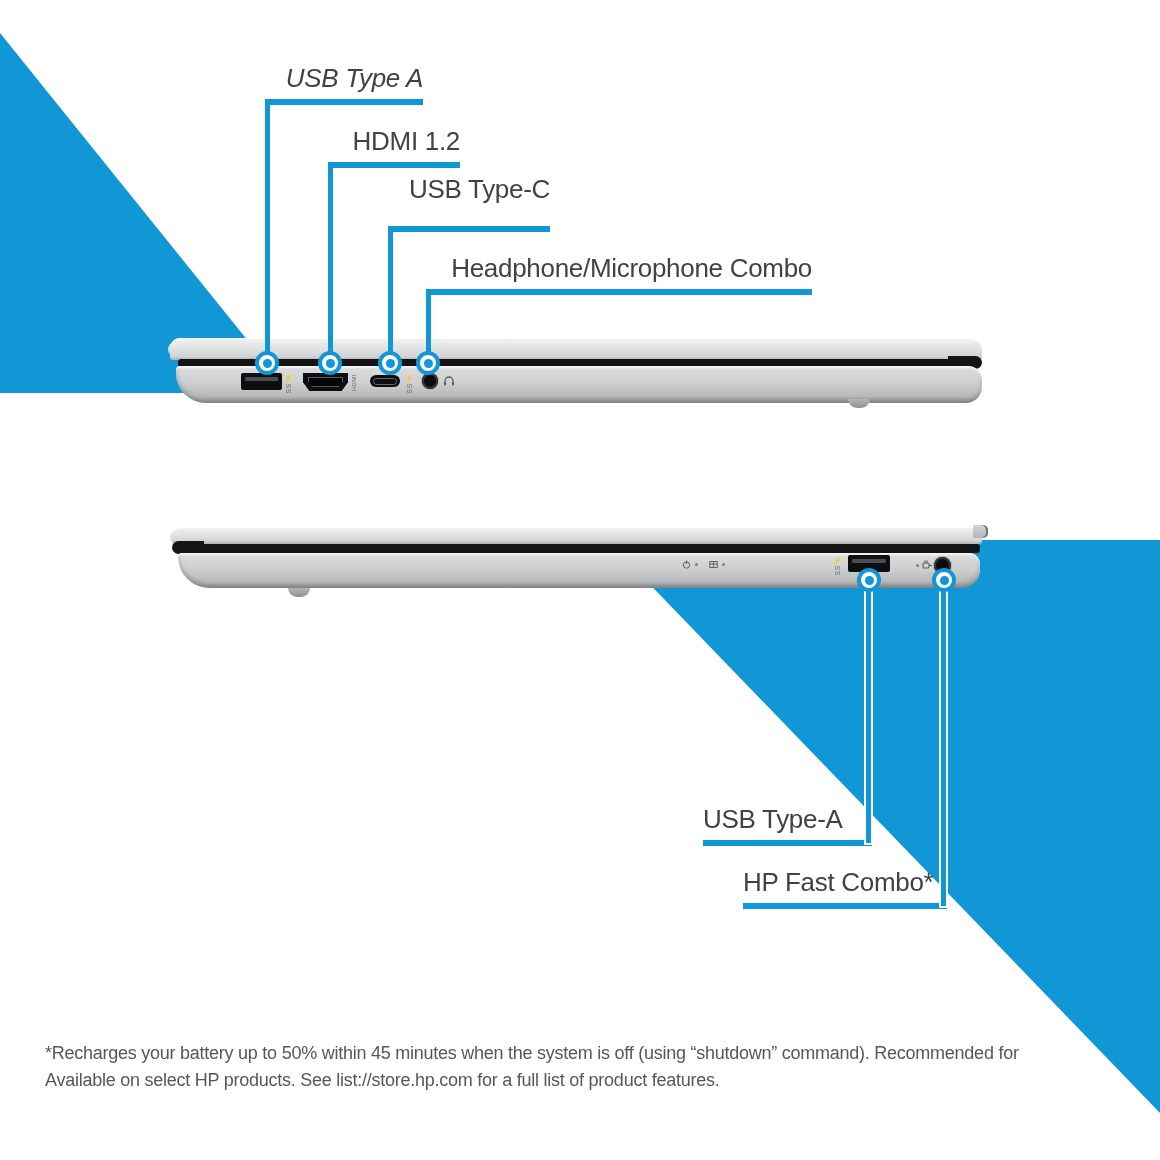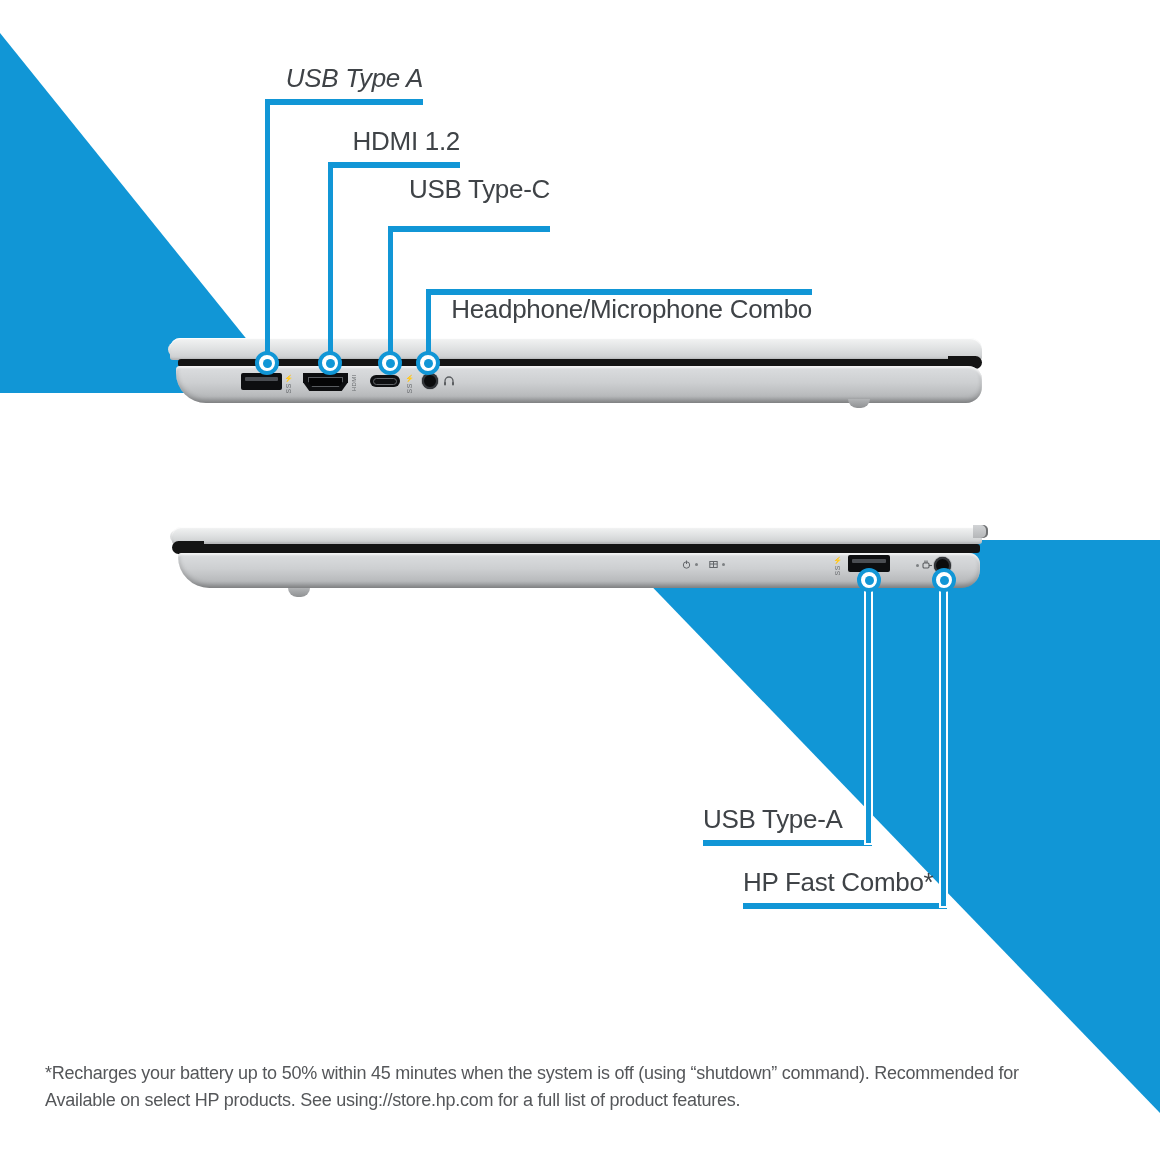--- a/index.html
+++ b/index.html
@@ -71,27 +71,27 @@
   .underline{position:absolute;height:6px;background:var(--blue);z-index:4;}
   .vline{position:absolute;width:5px;background:var(--blue);z-index:4;}
   .vline.outlined{box-shadow:0 0 0 2px #fff;}
   .pin{position:absolute;width:24px;height:24px;border-radius:50%;background:#fff;
     border:4px solid var(--blue);box-sizing:border-box;z-index:6;}
   .pin::after{content:'';position:absolute;left:50%;top:50%;width:9px;height:9px;margin:-4.5px 0 0 -4.5px;border-radius:50%;background:var(--blue);}
   
   .l1{left:265px;top:63px;width:158px;font-style:italic;}  .u1{left:265px;top:99px;width:158px;}  .v1{left:265px;top:100px;height:263px;} .p1{left:255px;top:351px;}
   .l2{left:328px;top:126px;width:132px;} .u2{left:328px;top:162px;width:132px;} .v2{left:328px;top:163px;height:200px;} .p2{left:318px;top:351px;}
   .l3{left:388px;top:174px;width:162px;} .u3{left:388px;top:226px;width:162px;} .v3{left:388px;top:227px;height:136px;} .p3{left:378px;top:351px;}
-  .l4{left:426px;top:253px;width:386px;margin-top:41px;} .u4{left:426px;top:289px;width:386px;} .v4{left:426px;top:290px;height:73px;}  .p4{left:416px;top:351px;}
+  .l4{left:426px;top:253px;width:386px;} .u4{left:426px;top:289px;width:386px;} .v4{left:426px;top:290px;height:73px;}  .p4{left:416px;top:351px;}
   
   .l5{left:703px;top:804px;}             .u5{left:703px;top:840px;width:169px;} .v5{left:866px;top:580px;height:263px;} .p5{left:857px;top:568px;}
   .l6{left:743px;top:867px;}             .u6{left:743px;top:903px;width:204px;} .v6{left:941px;top:580px;height:326px;} .p6{left:932px;top:568px;}
   
   .footnote{position:absolute;left:45px;top:1040px;width:1070px;z-index:3;
-    color:var(--foot);font-size:18px;letter-spacing:-0.25px;line-height:27px;margin-top:20px;}
+    color:var(--foot);font-size:18px;letter-spacing:-0.25px;line-height:27px;}
   .footnote div{white-space:nowrap;}
   .icon-svg{position:absolute;}
 </style>
 </head>
 <body>
 
 <div class="stage">
 
   <div class="tri tri-tl"></div>
   <div class="tri tri-br"></div>
@@ -173,16 +173,16 @@
   <div class="vline outlined v5"></div>
   <div class="pin p5"></div>
 
   <div class="callout-label l6">HP Fast Combo*</div>
   <div class="underline u6"></div>
   <div class="vline outlined v6"></div>
   <div class="pin p6"></div>
 
   <div class="footnote">
     <div>*Recharges your battery up to 50% within 45 minutes when the system is off (using “shutdown” command). Recommended for</div>
-    <div>Available on select HP products. See using://store.hp.com for a full list of product features.</div>
+    <div>Available on select HP products. See list://store.hp.com for a full list of product features.</div>
   </div>
 
 </div>
 
 </body></html>

